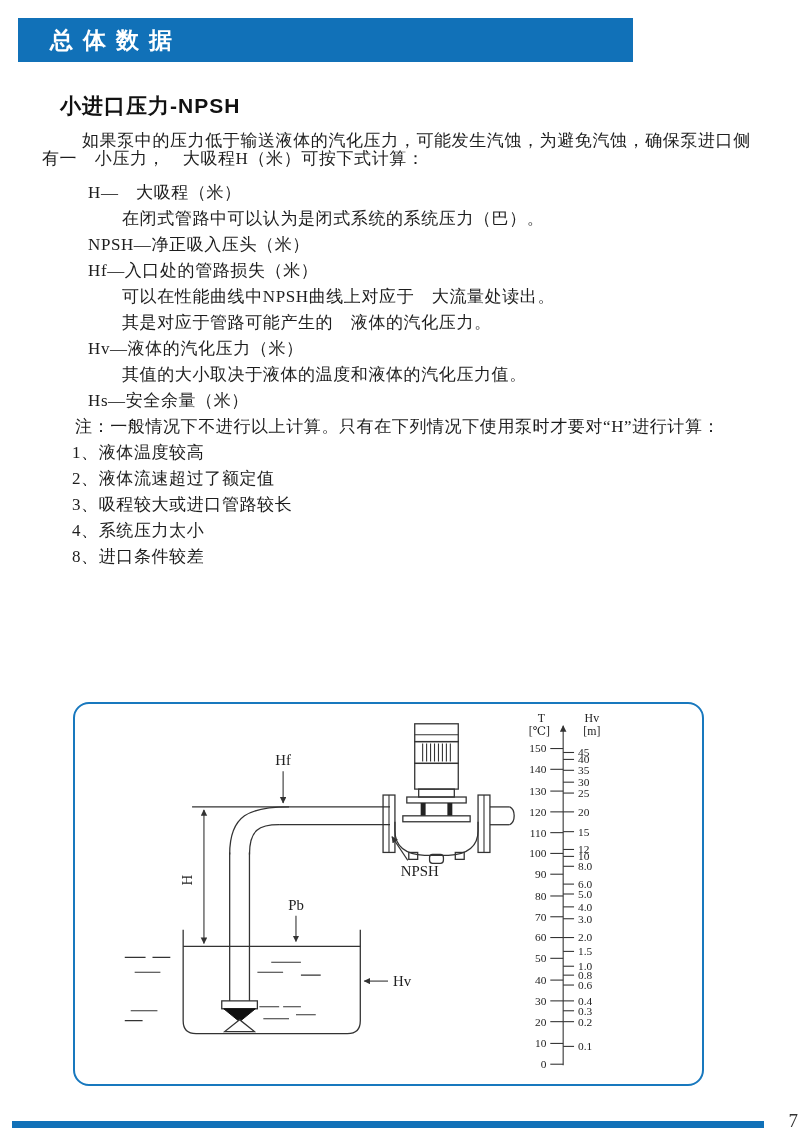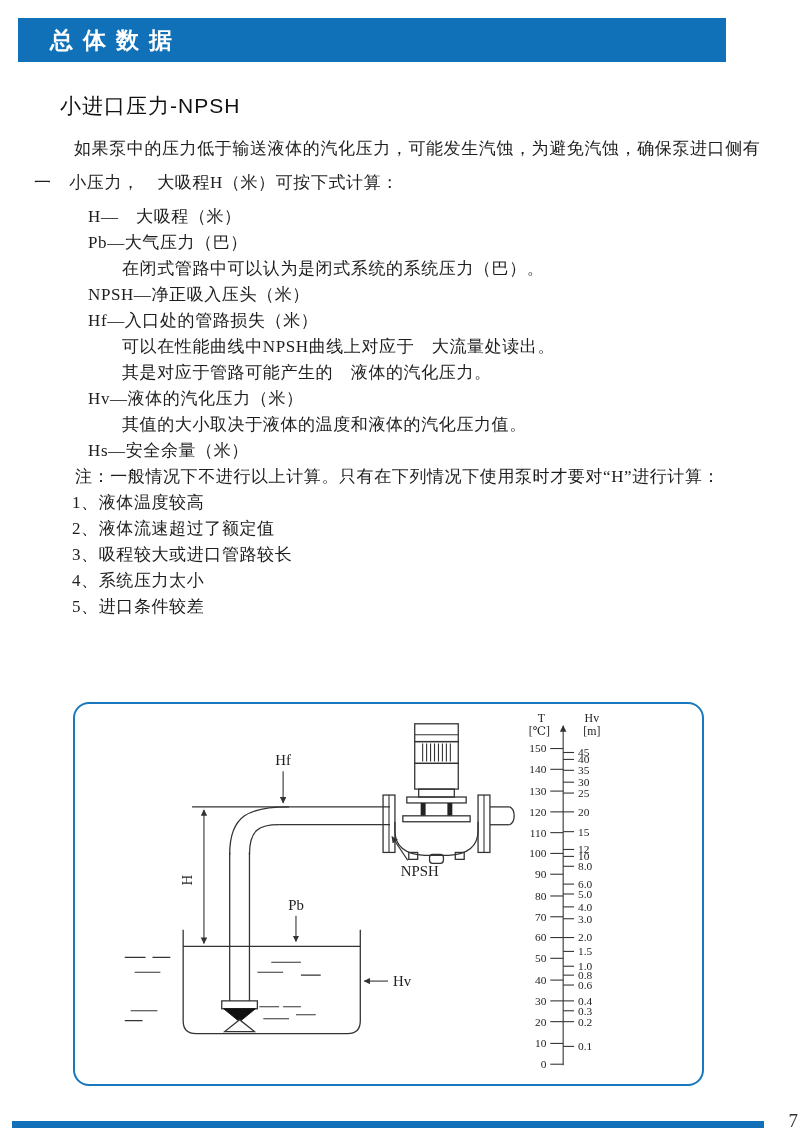--- a/index.html
+++ b/index.html
@@ -2,34 +2,34 @@
 <html><head>
 <meta charset="utf-8">
 <style>
   html,body{margin:0;padding:0;}
   body{
     width:800px;height:1135px;position:relative;background:#ffffff;
     font-family:"Liberation Serif","DejaVu Serif",serif;color:#1d1d1d;
     overflow:hidden;
   }
   .header-bar{
-    position:absolute;left:18px;top:18px;width:708px;height:44px;
+    position:absolute;left:18px;top:18px;width:615px;height:44px;
     background:#1171b8;display:flex;align-items:center;
     padding-left:32px;box-sizing:border-box;
   }
   .header-title{
     color:#ffffff;font-size:23px;font-weight:bold;letter-spacing:10px;
     font-family:"Liberation Sans","DejaVu Sans",sans-serif;
   }
   .content{position:absolute;left:30px;top:84px;width:742px;}
   .sec-title{
-    margin:8px 0 12px 30px;font-size:21px;font-weight:normal;color:#111;
+    margin:8px 0 12px 30px;font-size:21px;font-weight:bold;color:#111;
     font-family:"Liberation Sans","DejaVu Sans",sans-serif;letter-spacing:1px;
   }
-  .para{margin:4px;font-size:17px;line-height:34px;letter-spacing:.6px;}
+  .para{margin:12px;font-size:17px;line-height:18px;letter-spacing:.6px;}
   .indent{text-indent:40px;}
   .line{font-size:17px;line-height:26px;letter-spacing:.6px;}
   .ml-def{margin-left:58px;}
   .ml-note{margin-left:92px;}
   .ml-note2{margin-left:98px;}
   .ml-item{margin-left:42px;}
   .note-line{text-indent:45px;}
   .diagram{
     position:absolute;left:73px;top:702px;width:631px;height:384px;
     border:2px solid #1878be;border-radius:16px;box-sizing:border-box;
@@ -52,38 +52,37 @@
   <span class="header-title">总体数据</span>
 </div>
 
 <div class="content">
   <h2 class="sec-title">小进口压力-NPSH</h2>
 
   <p class="para indent">如果泵中的压力低于输送液体的汽化压力，可能发生汽蚀，为避免汽蚀，确保泵进口侧有一　小压力，　大吸程H（米）可按下式计算：</p>
 
 
   <div class="line ml-def">H—　大吸程（米）</div>
-  <div class="line ml-def">Pb—大气压力（巴）</div>
   <div class="line ml-note">在闭式管路中可以认为是闭式系统的系统压力（巴）。</div>
   <div class="line ml-def">NPSH—净正吸入压头（米）</div>
   <div class="line ml-def">Hf—入口处的管路损失（米）</div>
   <div class="line ml-note">可以在性能曲线中NPSH曲线上对应于　大流量处读出。</div>
   <div class="line ml-note">其是对应于管路可能产生的　液体的汽化压力。</div>
   <div class="line ml-def">Hv—液体的汽化压力（米）</div>
   <div class="line ml-note">其值的大小取决于液体的温度和液体的汽化压力值。</div>
   <div class="line ml-def">Hs—安全余量（米）</div>
 
 
   <div class="line note-line">注：一般情况下不进行以上计算。只有在下列情况下使用泵时才要对“H”进行计算：</div>
 
   <div class="line ml-item">1、液体温度较高</div>
   <div class="line ml-item">2、液体流速超过了额定值</div>
   <div class="line ml-item">3、吸程较大或进口管路较长</div>
   <div class="line ml-item">4、系统压力太小</div>
-  <div class="line ml-item">5、进口条件较差</div>
+  <div class="line ml-item">8、进口条件较差</div>
 </div>
 
 <div class="diagram">
   <svg viewBox="0 0 631 384">
     <defs>
       <marker id="arr" markerWidth="8" markerHeight="8" refX="5.5" refY="3" orient="auto-start-reverse">
         <path d="M0,0 L6,3 L0,6 Z" fill="#333"></path>
       </marker>
     </defs>
 

